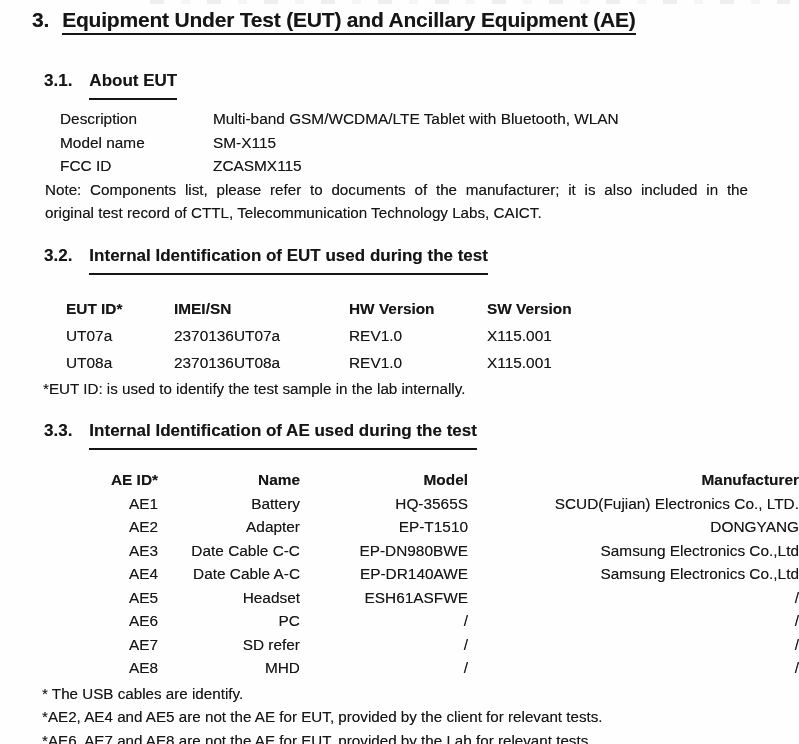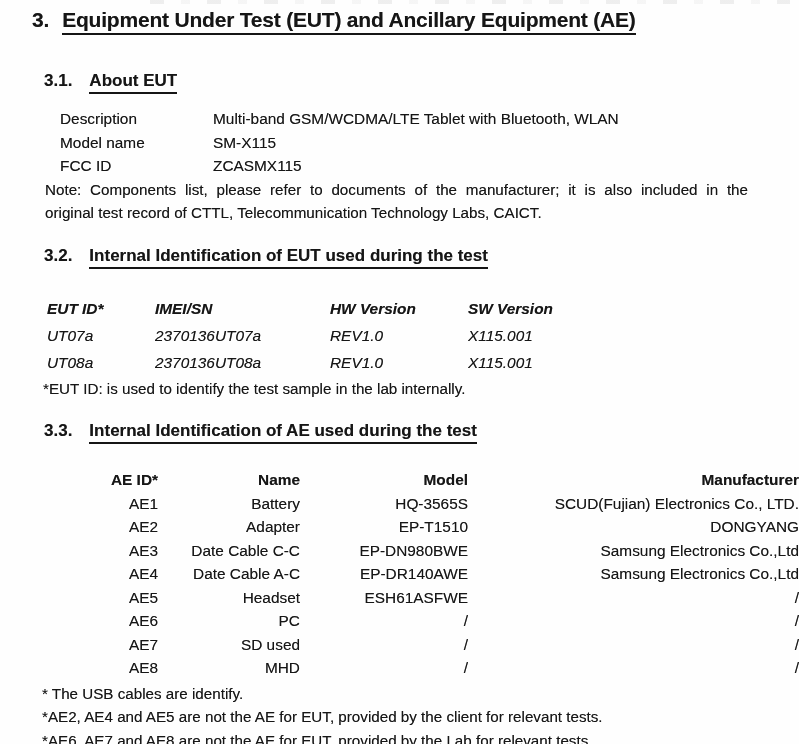--- a/index.html
+++ b/index.html
@@ -32,44 +32,43 @@
   }
   .h-main .h-num { margin-right: 13px; }
   .h-main .u { border-bottom: 2.5px solid #151515; padding-bottom: 2px; }
   .h-sec {
     font-size: 17px;
     font-weight: bold;
     line-height: 21px;
     white-space: nowrap;
   }
   .h-sec .h-num { margin-right: 17px; }
-  .h-sec .u { border-bottom: 2px solid #151515; padding-bottom: 2px; }
+  .h-sec .u { border-bottom: 2px solid #151515; padding-bottom: 8px; }
   #sec31-heading { margin: 38px 0 0 44px; }
   #sec32-heading { margin: 21px 0 0 44px; }
   #sec33-heading { margin: 20px 0 0 44px; }
 
   .kv { margin: 16px 0 0 60px; font-size: 15.4px; }
   .kv-row { display: flex; line-height: 23.5px; }
   .kv-label { width: 153px; flex: 0 0 153px; }
 
   .note {
     margin: 0 0 0 45px;
     width: 703px;
     font-size: 15.2px;
     line-height: 23px;
   }
   .note .l1 { text-align: justify; text-align-last: justify; }
 
   .t32 {
     display: grid;
     grid-template-columns: 108px 175px 138px 1fr;
-    margin: 29px 0 0 47px;
+    margin: 29px 0 0 66px;
     font-size: 15.4px;
     line-height: 27px;
-    font-style: italic;
   }
   .t33 {
     display: grid;
     grid-template-columns: 120px 142px 168px 1fr;
     margin: 27px 0 0 38px;
     font-size: 15.4px;
     line-height: 23.5px;
     text-align: right;
   }
   .t33 .c.body-c1 { padding-left: 12px; }
@@ -179,21 +178,21 @@
     <span class="c">Headset</span>
     <span class="c">ESH61ASFWE</span>
     <span class="c">/</span>
 
     <span class="c body-c1">AE6</span>
     <span class="c">PC</span>
     <span class="c">/</span>
     <span class="c">/</span>
 
     <span class="c body-c1">AE7</span>
-    <span class="c">SD used</span>
+    <span class="c">SD refer</span>
     <span class="c">/</span>
     <span class="c">/</span>
 
     <span class="c body-c1">AE8</span>
     <span class="c">MHD</span>
     <span class="c">/</span>
     <span class="c">/</span>
   </div>
 
   <div class="notes-block">

